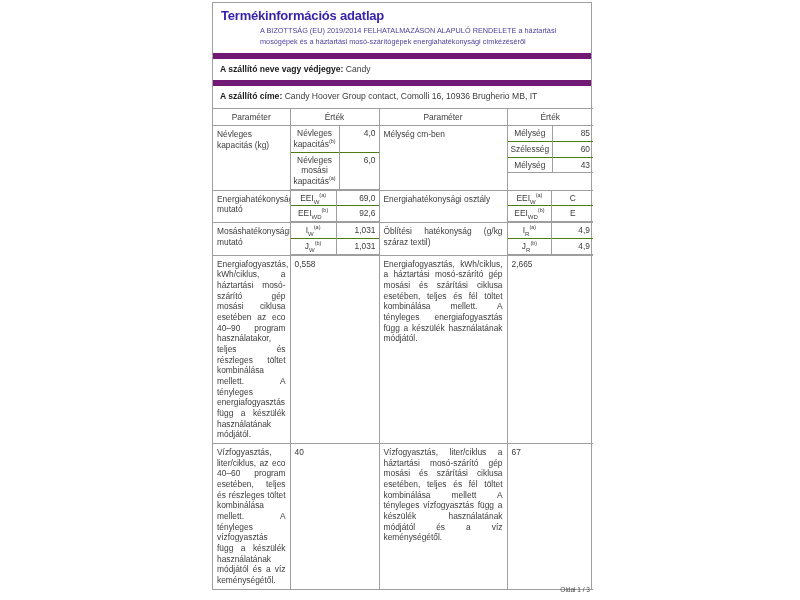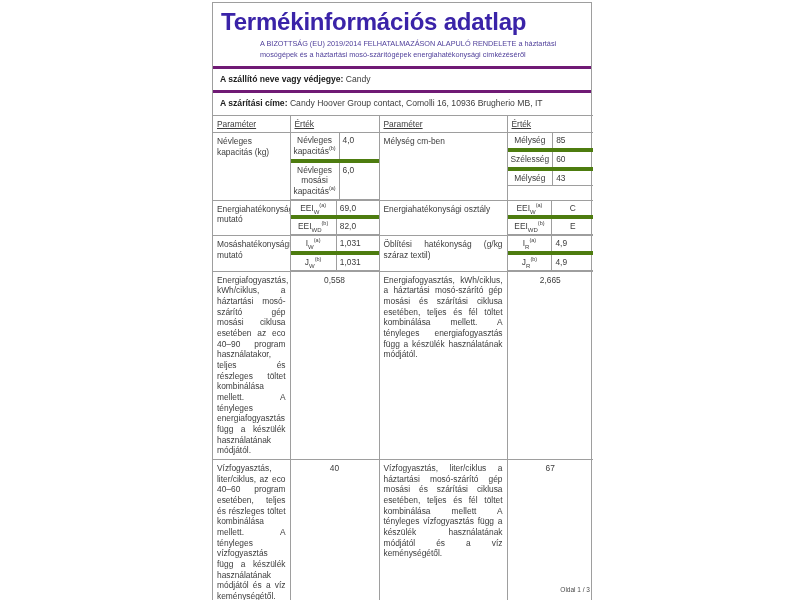--- a/index.html
+++ b/index.html
@@ -7,53 +7,53 @@
   body {
     width: 800px; height: 600px; overflow: hidden; position: relative;
     background: #ffffff; color: #3c3c3c;
     font-family: "Liberation Sans", "DejaVu Sans", sans-serif;
   }
   .doc {
     position: absolute; left: 212px; top: 2px; width: 380px;
     background: #fff; border: 1px solid #9e9e9e; border-bottom: none;
   }
   .title {
-    color: #3a23a8; font-weight: bold; font-size: 24px;
+    color: #3a23a8; font-weight: bold; font-size: 13px;
     padding: 5px 8px 2px 8px; letter-spacing: -0.2px;
   }
   .subtitle {
     color: #4f3f9a; font-size: 7.3px; line-height: 1.45;
     padding: 1px 8px 6px 8px;
     margin-left: 39px;
   }
-  .info-row { border-top: 3px solid #701a75; padding: 5px 7px 6px 7px; font-size: 8.6px; line-height: 1.2; }
+  .info-row { border-top: 6px solid #701a75; padding: 5px 7px 6px 7px; font-size: 8.6px; line-height: 1.2; }
   .info-label { font-weight: bold; color: #202020; }
   .info-value { color: #3c3c3c; }
 
   .ptable {
     width: 100%; border-collapse: collapse; table-layout: fixed;
     font-size: 8.4px; line-height: 1.27; color: #3c3c3c;
   }
   .ptable > tbody > tr > td {
     border: 1px solid #9e9e9e; vertical-align: top; padding: 3px 4px;
     overflow: hidden;
   }
   .ptable > tbody > tr > td:first-child { border-left: none; }
   .ptable > tbody > tr > td:last-child  { border-right: none; }
   .ptable td.pairs-td { padding: 0; }
   .pc { text-align: justify; }
-  .hd { text-align: left; font-weight: normal; text-decoration: underline; }
-  .vm { text-align: center; }
+  .hd { text-align: center; font-weight: normal; }
+  .vm { text-align: left; }
 
   .pairs { width: 100%; border-collapse: collapse; border-bottom: 1px solid #9e9e9e; }
   .pairs td { border: none; vertical-align: top; padding: 2px 3px; }
   .pairs td.pl { width: 52%; border-right: 1px solid #9e9e9e; text-align: center; }
-  .pairs td.pv { text-align: left; }
+  .pairs td.pv { text-align: right; }
   .pairs td.pv.ctr { text-align: center; }
-  .pairs tr + tr td { border-top: 4px solid #4d7c0f; }
+  .pairs tr + tr td { border-top: 1px solid #4d7c0f; }
 
   sub { font-size: 6px;   line-height: 0; }
   sup { font-size: 5.5px; line-height: 0; vertical-align: super; }
 
   .footer {
     position: absolute; left: 470px; top: 586px; width: 120px;
     text-align: right; font-size: 6.5px; color: #4a4a4a; z-index: 5;
   }
 </style>
 </head>
@@ -62,21 +62,21 @@
 <div class="doc">
 
   <div class="title">Termékinformációs adatlap</div>
   <div class="subtitle">A BIZOTTSÁG (EU) 2019/2014 FELHATALMAZÁSON ALAPULÓ RENDELETE a háztartási mosógépek és a háztartási mosó-szárítógépek energiahatékonysági címkézéséről</div>
 
   <div class="info-row">
     <span class="info-label">A szállító neve vagy védjegye:</span>
     <span class="info-value">Candy</span>
   </div>
   <div class="info-row">
-    <span class="info-label">A szárítási címe:</span>
+    <span class="info-label">A szállító címe:</span>
     <span class="info-value">Candy Hoover Group contact, Comolli 16, 10936 Brugherio MB, IT</span>
   </div>
 
   <table class="ptable">
     <colgroup>
       <col style="width:77px">
         <col style="width:46px">
         <col style="width:43px">
       <col style="width:128px">
         <col style="width:43px">
@@ -132,21 +132,21 @@
       <td class="pc">Energiahatékonysági mutató</td>
       <td class="pairs-td" colspan="2">
         <table class="pairs">
               <tbody>
           <tr>
             <td class="pl"><span>EEI</span><sub>W</sub><sup>(a)</sup></td>
             <td class="pv">69,0</td>
           </tr>
           <tr>
             <td class="pl"><span>EEI</span><sub>WD</sub><sup>(b)</sup></td>
-            <td class="pv">82,0</td>
+            <td class="pv">92,6</td>
           </tr>
         </tbody>
             </table>
       </td>
       <td class="pc">Energiahatékonysági osztály</td>
       <td class="pairs-td" colspan="2">
         <table class="pairs">
               <tbody>
           <tr>
             <td class="pl"><span>EEI</span><sub>W</sub><sup>(a)</sup></td>

